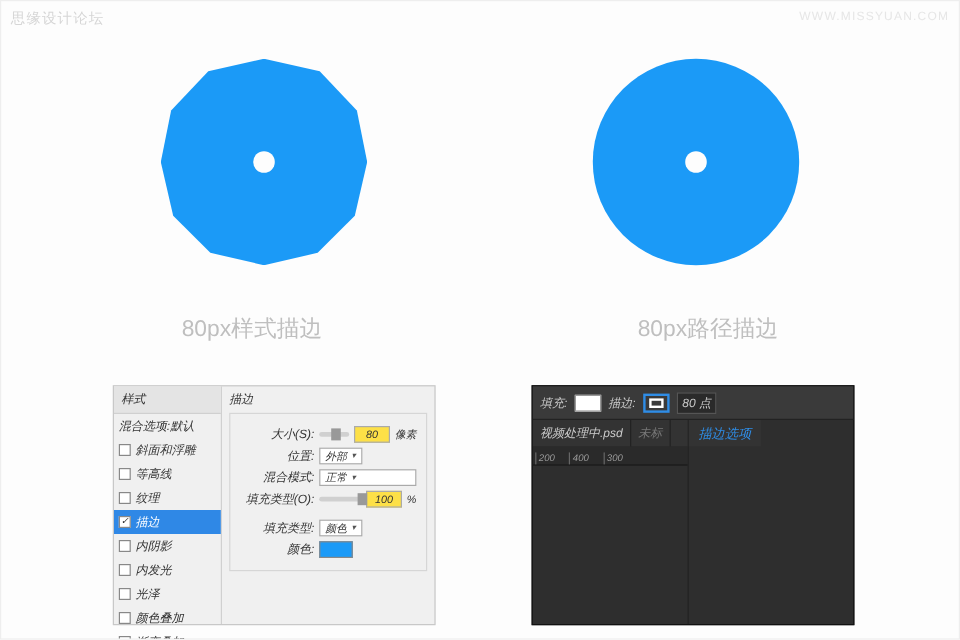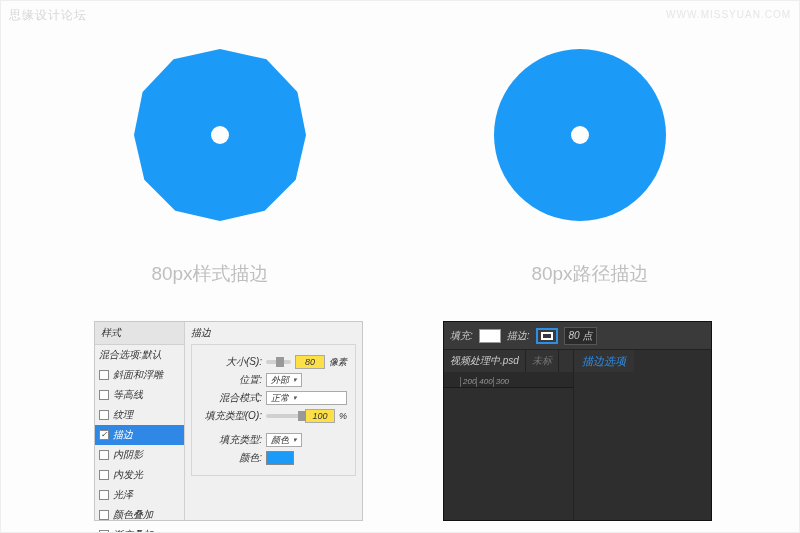--- a/index.html
+++ b/index.html
@@ -43,21 +43,21 @@
   .pr-top .lbl { font-size: 10px; }
   .sw-white { width: 22px; height: 14px; background: #fff; border: 1px solid #999; }
   .stroke-btn { width: 22px; height: 16px; border: 2px solid #2f8de6; background: #3a3a3a; display: flex; align-items: center; justify-content: center; }
   .stroke-inner { width: 12px; height: 8px; border: 2px solid #fff; }
   .pts { background: #2a2a2a; border: 1px solid #555; padding: 1px 4px; font-size: 10px; }
   .pr-body { flex: 1; display: flex; }
   .pr-left { width: 130px; border-right: 1px solid #222; }
   .pr-tabs { height: 22px; display: flex; background: #333; font-size: 10px; }
   .pr-tab { padding: 4px 6px; color: #ccc; border-right: 1px solid #222; }
   .pr-tab.dim { color: #777; }
-  .ruler { height: 16px; background: #2a2a2a; font-size: 8px; color: #999; display: flex; align-items: flex-end; padding: 0 16px; border-bottom: 1px solid #1a1a1a; }
+  .ruler { height: 16px; background: #2a2a2a; font-size: 8px; color: #999; display: flex; align-items: flex-end; padding: 0 2px; gap: 12px; border-bottom: 1px solid #1a1a1a; }
   .ruler span { border-left: 1px solid #666; padding-left: 2px; height: 10px; }
   .pr-canvas { flex: 1; background: #262626; }
   .pr-right { flex: 1; display: flex; flex-direction: row; }
   .pr-rt-hd { height: 22px; background: #333; display: flex; align-items: center; padding: 0 8px; color: #2f8de6; font-size: 11px; }
   .dash-row { height: 32px; display: flex; align-items: center; padding: 0 10px; }
   .solidline { width: 100%; height: 2px; background: #ddd; }
   .dashline { width: 100%; height: 2px; background: repeating-linear-gradient(90deg,#ddd 0 8px, transparent 8px 14px); }
   .dotline { width: 100%; height: 2px; background: repeating-linear-gradient(90deg,#ddd 0 3px, transparent 3px 8px); }
 </style>
 </head>

